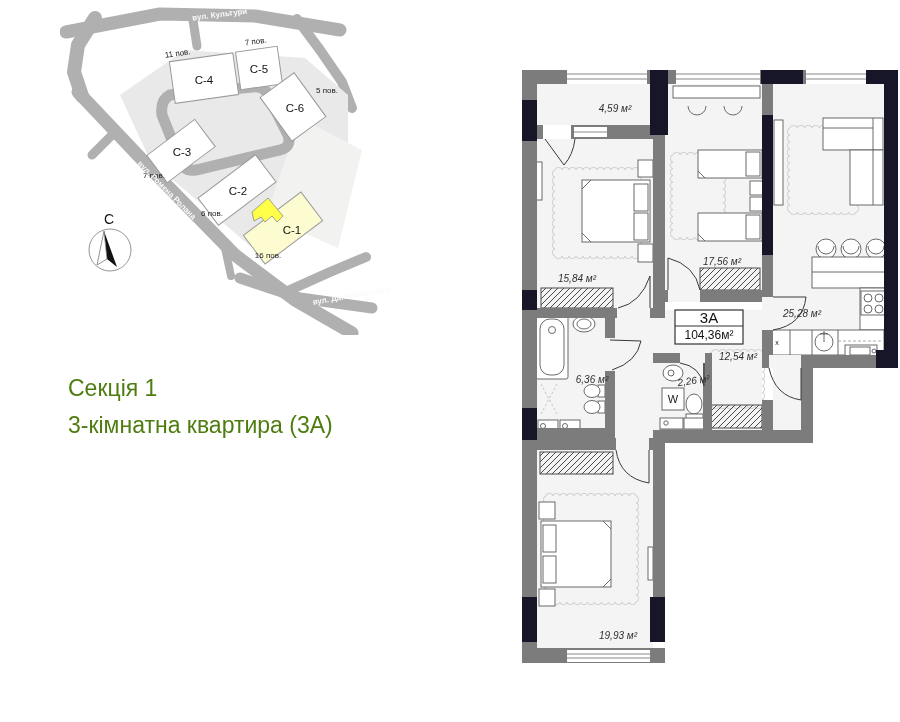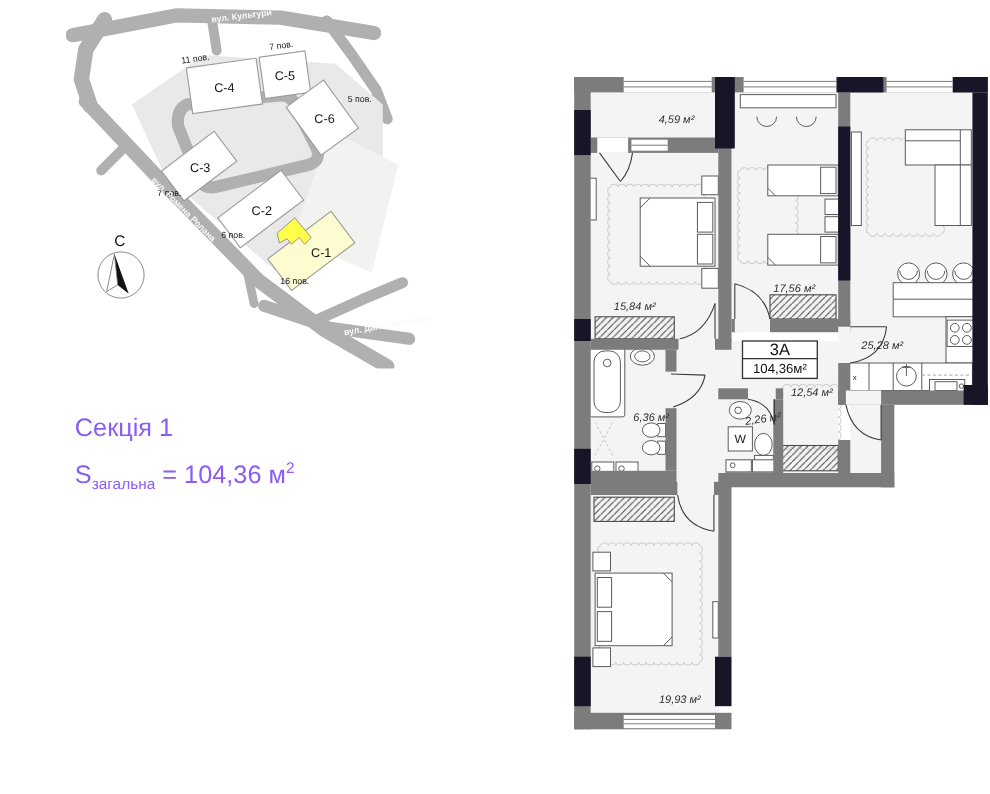--- a/index.html
+++ b/index.html
@@ -4,21 +4,21 @@
 <style>
   :root{
     --wall:#7c7c7c; --pier:#161628; --room:#f4f4f4; --road:#b0b0b0;
     --site:#e9e9e9; --hl:#ffff4a; --pale:#fdfbd0; --ink:#1a1a1a;
   }
   html,body{margin:0;padding:0;background:#fff;}
   #stage{position:relative;width:900px;height:722px;background:#fff;overflow:hidden;
          font-family:"Liberation Sans",sans-serif;color:var(--ink);}
   #siteMap{position:absolute;left:60px;top:0;}
   #floorPlan{position:absolute;left:515px;top:60px;}
-  #infoBlock{position:absolute;left:68px;top:370px;font-size:23px;line-height:37px;color:#8b5cf6;}
+  #infoBlock{position:absolute;left:68px;top:370px;font-size:23px;line-height:37px;color:#4d7c0f;}
   #infoBlock sub{font-size:14px;}
   #infoBlock sup{font-size:14px;}
   
   .road{stroke:var(--road);fill:none;stroke-linecap:round;stroke-linejoin:round;}
   .sitepoly{fill:var(--site);stroke:none;}
   .sitepoly2{fill:#f2f2f0;stroke:none;}
   .loop{fill:var(--site);stroke:var(--road);stroke-width:11;}
   .bldg{fill:#ffffff;stroke:#9a9a9a;stroke-width:1;}
   .bldg-pale{fill:var(--pale);stroke:#9a9a9a;stroke-width:1;}
   .unit-hl{fill:var(--hl);stroke:#8a8a8a;stroke-width:0.8;}
@@ -113,21 +113,21 @@
       <text class="compass-c" x="109" y="224">С</text>
     </g>
 
     <text class="street-lbl" x="220" y="17" transform="rotate(-7 220 17)">вул. Культури</text>
     <text class="street-lbl" x="165" y="192" transform="rotate(45 165 192)">вул. Ромена Ролана</text>
     <text class="street-lbl" x="352" y="298" transform="rotate(-10 352 298)">вул. Данилевського</text>
   </svg>
 
   <div id="infoBlock">
     <div>Секція 1</div>
-    <div><span>S</span><sub>загальна</sub><span> = 104,36 м</span><sup>2</sup></div>
+    <div>3-кімнатна квартира (3А)</div>
   </div>
 
   <svg id="floorPlan" width="385" height="612" viewBox="515 60 385 612">
     <defs>
       <pattern id="hatch" patternUnits="userSpaceOnUse" width="6" height="6">
         <path d="M0,6 L6,0" stroke="#4a4a4a" stroke-width="1"></path>
       </pattern>
     </defs>
 
     <g>

